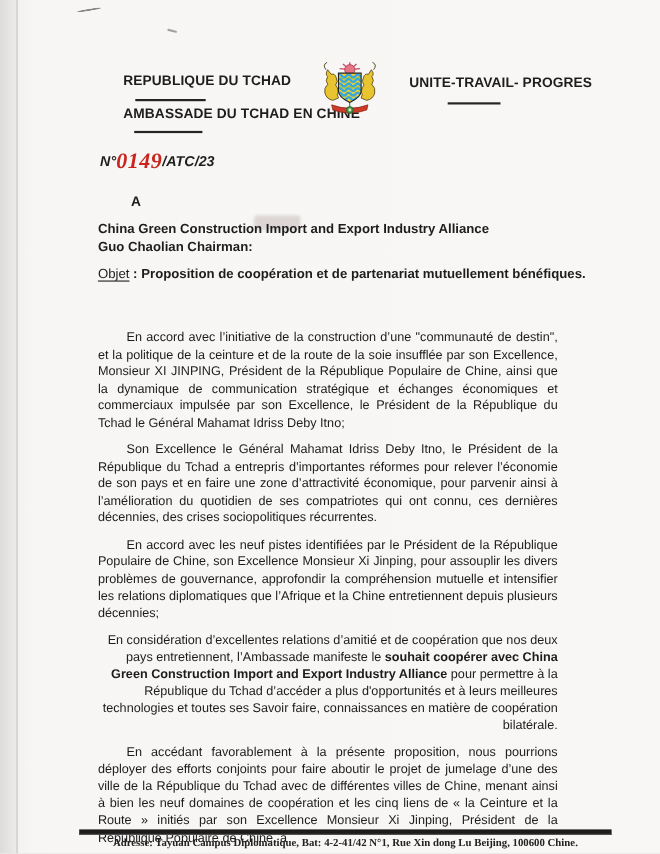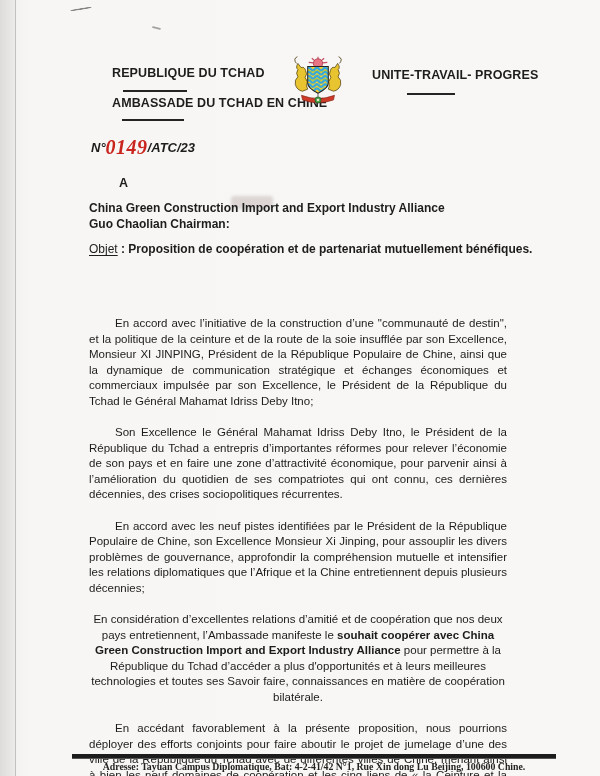--- a/index.html
+++ b/index.html
@@ -52,22 +52,22 @@
   .dateline{position:absolute;left:371px;top:142px;font-weight:bold;font-size:12.5px;white-space:nowrap;}
   .to-letter{position:absolute;left:119px;top:176px;font-weight:bold;font-size:12.5px;}
   .addressee{position:absolute;left:89px;top:201px;font-weight:bold;font-size:12px;line-height:15.5px;}
   .subject{position:absolute;left:89px;top:241px;width:474px;font-size:12px;line-height:16px;}
   .subject .subj-label{text-decoration:underline;text-underline-offset:2px;}
   .subject .subj-text{font-weight:bold;}
   .body-col{
     position:absolute;left:89px;top:300px;width:418px;
     font-size:11.5px;line-height:15.5px;color:#1c1c1c;
   }
-  .body-col p{margin:16px 0 9px 0;text-align:justify;text-indent:26px;}
-  .body-col p.no-indent{text-indent:0;text-align:center;}
+  .body-col p{margin:0 0 9px 0;text-align:justify;text-indent:26px;}
+  .body-col p.no-indent{text-indent:0;text-align:right;}
   .footer-rule{position:absolute;left:72px;top:754px;width:484px;height:4px;background:#1c1c1c;border-bottom:1px solid #555;}
   .footer-address{
     position:absolute;left:72px;top:761px;width:484px;text-align:center;
     font-family:"Liberation Serif",serif;font-weight:bold;font-size:9.8px;
     white-space:nowrap;color:#222;
   }
 </style>
 </head>
 <body>
 

